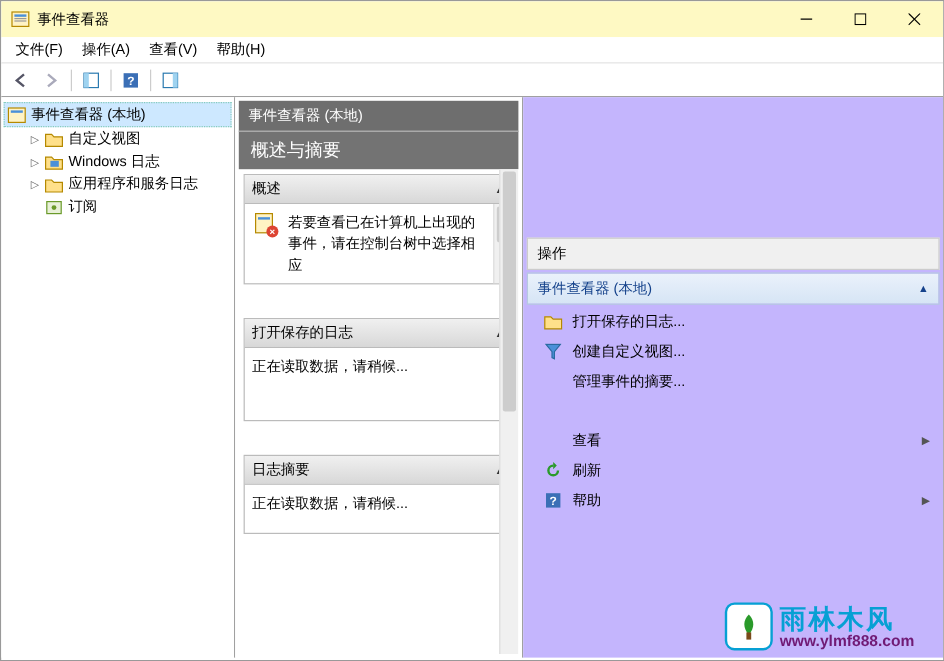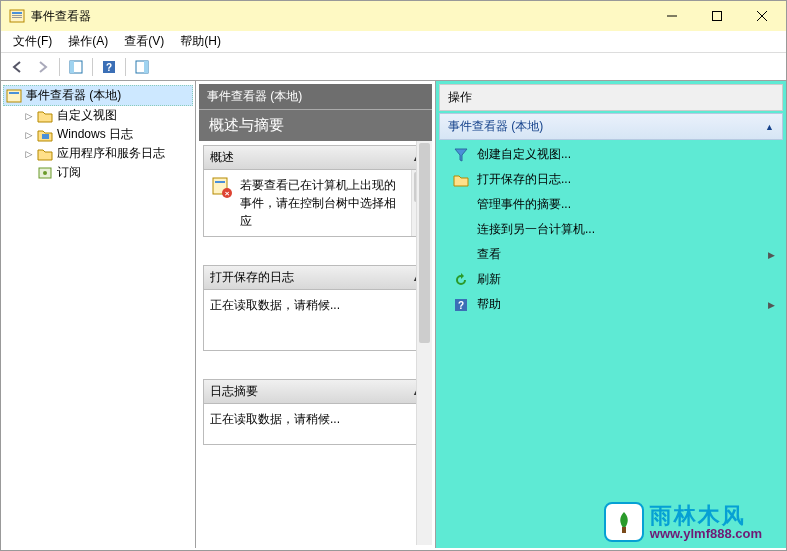--- a/index.html
+++ b/index.html
@@ -26,21 +26,21 @@
 .center-body { flex: 1; overflow: auto; padding: 4px 4px 4px 4px; }
 .panel { margin-bottom: 28px; border: 1px solid #bbb; }
 .panel-header { background: linear-gradient(#f0f0f0, #d8d8d8); border-bottom: 1px solid #bbb; padding: 3px 6px; font-size: 12px; display: flex; align-items: center; justify-content: space-between; }
 .panel-header .chev { font-size: 9px; color: #333; }
 .panel-body { padding: 6px; font-size: 12px; display: flex; align-items: flex-start; gap: 6px; min-height: 40px; }
 .panel-body .txt { flex: 1; line-height: 1.5; }
 .mini-table { margin: 0 6px 6px 6px; border: 1px solid #ccc; font-size: 12px; }
 .mini-table .hdr { display: flex; background: #f4f4f4; border-bottom: 1px solid #ddd; }
 .mini-table .hdr span { padding: 2px 6px; border-right: 1px solid #ddd; }
 .mini-table .row { display: flex; padding: 2px 6px; }
-.actions-pane { width: 350px; background: #5eead4; display: flex; flex-direction: column; padding: 3px; }
+.actions-pane { width: 350px; background: #c4b5fd; display: flex; flex-direction: column; padding: 3px; justify-content: center; }
 .actions-title { padding: 4px 8px; font-size: 12px; background:#f0f0f0; border:1px solid #ccc;}
 .actions-group-header { background: linear-gradient(#eaf1fb, #d6e5f5); border: 1px solid #b6c9e1; padding: 4px 8px; font-size: 12px; display: flex; justify-content: space-between; align-items: center; color: #15428b; margin-top:2px; }
 .actions-group-header .tri { font-size: 9px; color: #15428b; }
 .actions-list { padding: 2px 0; }
 .action-item { display: flex; align-items: center; padding: 4px 8px 4px 14px; font-size: 12px; cursor: pointer; gap: 8px; }
 .action-item .icon { width: 16px; height: 16px; display: inline-flex; align-items: center; justify-content: center; }
 .action-item .ar { margin-left: auto; font-size: 9px; color: #555; }
 .watermark { position: absolute; bottom: 8px; right: 24px; display: flex; align-items: center; gap: 6px; pointer-events: none; }
 .watermark .logo { width: 40px; height: 40px; border: 2px solid #06a0d4; border-radius: 8px; display: flex; align-items: center; justify-content: center; background: #fff; }
 .watermark .txtblock { display: flex; flex-direction: column; line-height: 1; }
@@ -227,41 +227,40 @@
 
   <div class="actions-pane">
     <div class="actions-title">操作</div>
     <div class="actions-group-header">
       <span>事件查看器 (本地)</span>
       <span class="tri">▲</span>
     </div>
     <div class="actions-list">
       <div class="action-item">
         <span class="icon">
+            <svg width="16" height="14">
+              <path d="M1 3h5l2 2h7v8H1z" fill="#ffe08a" stroke="#b58900"></path>
+            </svg>
+          </span>
+        <span>打开保存的日志...</span>
+      </div>
+      <div class="action-item">
+        <span class="icon">
             <svg width="14" height="14">
               <path d="M1 1h12L8 7v6l-2-1V7z" fill="#4a90d9" stroke="#2a6aa0"></path>
             </svg>
           </span>
         <span>创建自定义视图...</span>
       </div>
       <div class="action-item">
-        <span class="icon">
-            <svg width="16" height="14">
-              <path d="M1 3h5l2 2h7v8H1z" fill="#ffe08a" stroke="#b58900"></path>
-            </svg>
-          </span>
-        <span>打开保存的日志...</span>
-      </div>
-      <div class="action-item">
         <span class="icon"></span>
         <span>管理事件的摘要...</span>
       </div>
       <div class="action-item">
         <span class="icon"></span>
-        <span>连接到另一台计算机...</span>
       </div>
       <div class="action-item">
         <span class="icon"></span>
         <span>查看</span>
         <span class="ar">▶</span>
       </div>
       <div class="action-item">
         <span class="icon">
             <svg width="14" height="14">
               <path d="M7 2a5 5 0 1 0 5 5h-2a3 3 0 1 1-3-3V2z" fill="#2a9a2a"></path>

